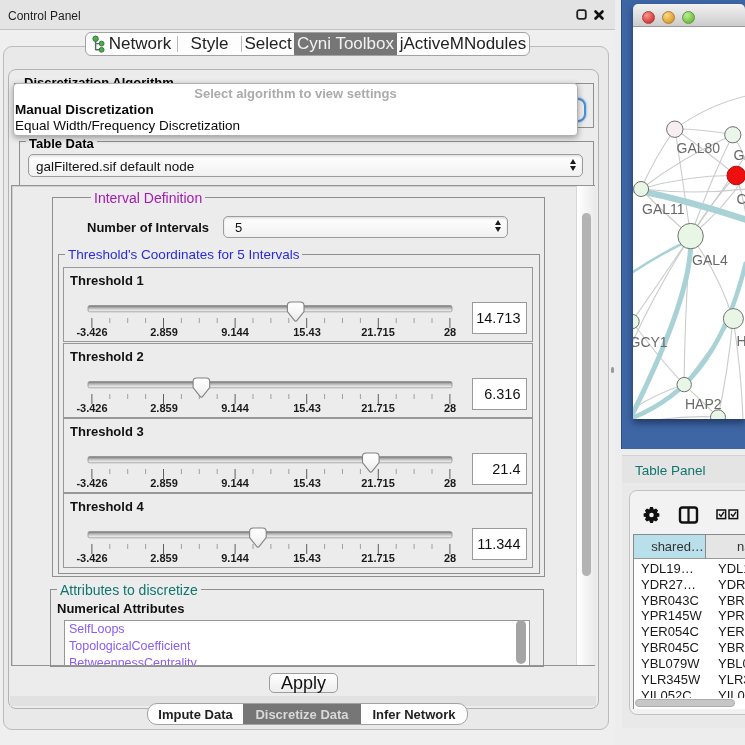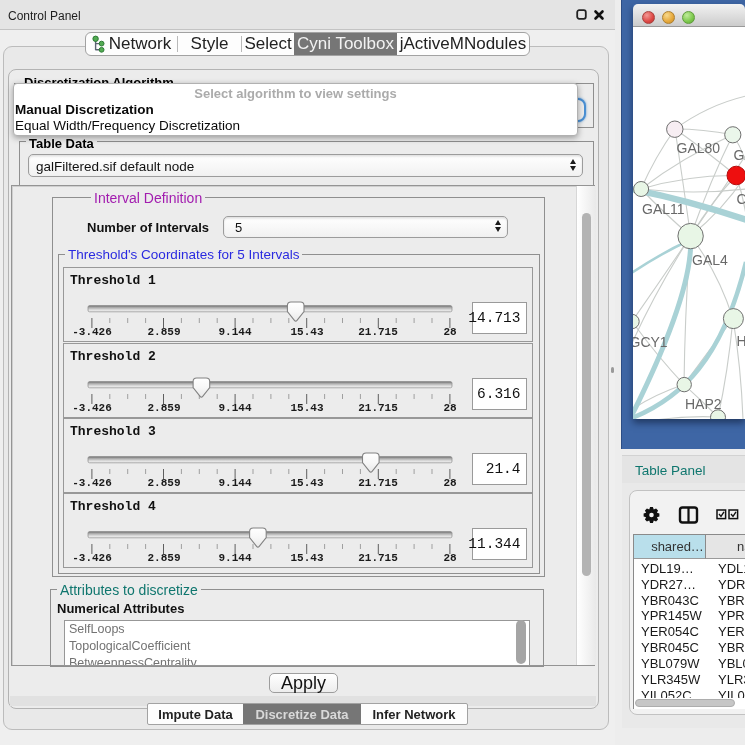--- a/index.html
+++ b/index.html
@@ -26,34 +26,34 @@
   .combo{position:absolute;background:linear-gradient(#ffffff,#f1f1f1);border:1px solid #9c9c9c;border-radius:5px;box-sizing:border-box;box-shadow:inset 0 1.5px 2px rgba(0,0,0,0.13);}
   .combo .ctext{position:absolute;left:11px;top:50%;transform:translateY(-50%);font-size:13px;color:#111;}
   .arrows{position:absolute;width:7px;}
   .arrows .up{position:absolute;left:0;top:0;width:0;height:0;border-left:3.5px solid transparent;border-right:3.5px solid transparent;border-bottom:5px solid #1c1c1c;}
   .arrows .dn{position:absolute;left:0;top:7px;width:0;height:0;border-left:3.5px solid transparent;border-right:3.5px solid transparent;border-top:5px solid #1c1c1c;}
   
   #scrollpane{left:11px;top:185px;width:584px;height:481px;border:1px solid #949494;background:#ececec;box-sizing:border-box;box-shadow:inset 1px 1px 0 #cfcfcf;}
   #vscroll{left:576px;top:186px;width:19px;height:479px;background:linear-gradient(90deg,#ffffff,#f2f2f2 60%,#e9e9e9);border-left:1px solid #d7d7d7;}
   #vthumb{left:582px;top:213px;width:9px;height:363px;background:#b3b3b3;border-radius:5px;}
   
-  .thbox{position:absolute;left:63px;width:470px;border:1px solid #989898;box-sizing:border-box;background:#ececec;font-family:Liberation Mono, monospace;}
+  .thbox{position:absolute;left:63px;width:470px;border:1px solid #989898;box-sizing:border-box;background:#ececec;}
   .thbox .ttl{position:absolute;left:6px;top:5.5px;font-size:13px;font-weight:bold;color:#111;}
   .valbox{position:absolute;left:407.5px;top:34px;width:55px;height:32.5px;background:#fff;border:1px solid #9a9a9a;box-sizing:border-box;}
   .valbox span{position:absolute;right:5px;top:50%;transform:translateY(-50%);font-size:14.5px;color:#111;}
   .ticklabels{position:absolute;top:58px;left:0;width:100%;font-size:11px;font-weight:bold;color:#1a1a1a;}
   .ticklabels i{position:absolute;font-style:normal;transform:translateX(-50%);}
   
-  #attrlist{left:64px;top:619.5px;width:466px;height:46.5px;overflow:hidden;background:#fff;border:1px solid #979797;box-sizing:border-box;font-size:12.5px;color:#737373;}
+  #attrlist{left:64px;top:619.5px;width:466px;height:46.5px;overflow:hidden;background:#fff;border:1px solid #979797;box-sizing:border-box;font-size:12.5px;color:#8b5cf6;}
   #attrlist div{padding-left:4px;height:17.2px;line-height:17.2px;}
   #listthumb{left:516px;top:620px;width:10px;height:44px;background:#a5a5a5;border-radius:5px;}
   
   #applybtn{left:269px;top:673px;width:67px;height:18px;background:linear-gradient(#ffffff,#ededed);border:1px solid #9d9d9d;border-radius:5px;font-size:18px;color:#111;display:flex;align-items:center;justify-content:center;}
   
-  #bottabs{left:147px;top:703px;height:20px;display:flex;border:1px solid #a2a2a2;border-radius:2px;background:#fdfdfd;overflow:hidden;}
+  #bottabs{left:147px;top:703px;height:20px;display:flex;border:1px solid #a2a2a2;border-radius:10px;background:#fdfdfd;overflow:hidden;}
   #bottabs .tab{display:flex;align-items:center;justify-content:center;font-size:13px;font-weight:bold;color:#222;height:20px;}
   #bottabs .sel{background:#767676;color:#d9d9d9;}
   
   #popup{left:13px;top:83px;width:565px;height:53px;background:#fff;border:1px solid #b1b1b1;border-radius:4px;box-shadow:0 2px 6px rgba(0,0,0,0.35);box-sizing:border-box;}
   #popup .p1{position:absolute;left:0;right:0;top:1.5px;text-align:center;font-size:13px;font-weight:bold;color:#ababab;}
   #popup .p2{position:absolute;left:1px;top:17.5px;font-size:13.5px;font-weight:bold;color:#0a0a0a;}
   #popup .p3{position:absolute;left:1px;top:34px;font-size:13.5px;color:#0a0a0a;}
   
   #bluepane{left:621px;top:0;width:124px;height:449px;background:#3e66a5;border-left:1px solid #2c4d85;}
   #netwin{left:633px;top:4px;width:112px;height:415px;box-shadow:0 4px 7px rgba(10,20,45,0.55);}

